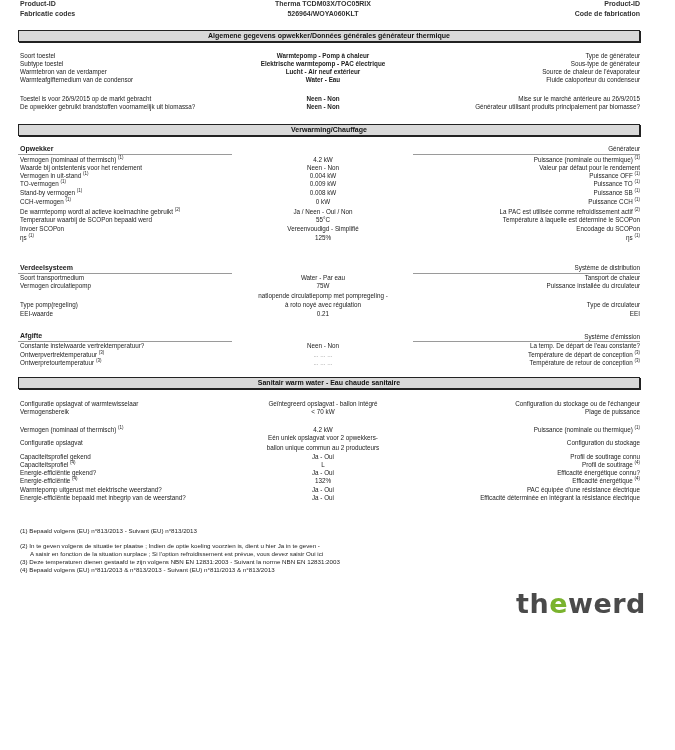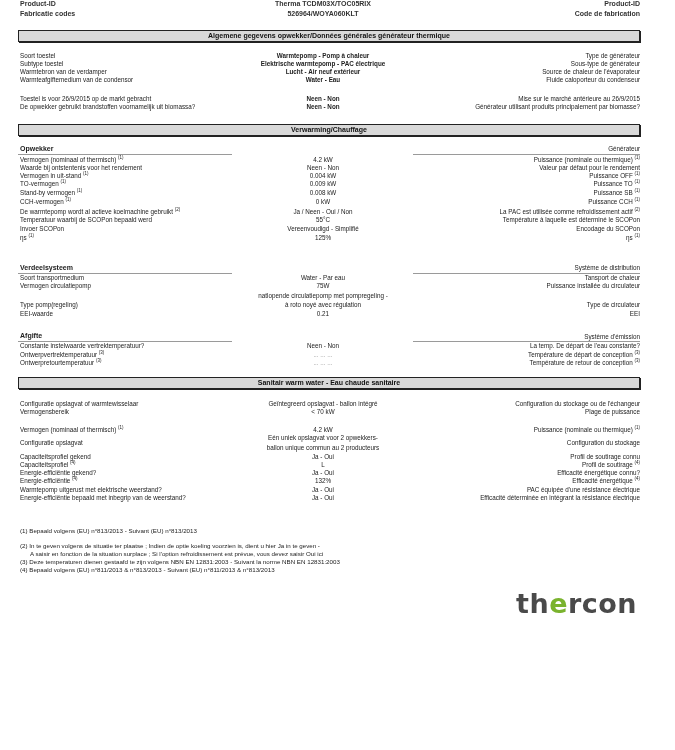--- a/index.html
+++ b/index.html
@@ -196,13 +196,13 @@
 <div class="t l" style="top:494px;"><span>Energie-efficiëntie bepaald met inbegrip van de weerstand?</span></div>
 <div class="t c" style="top:494px;">Ja - Oui</div>
 <div class="t r" style="top:494px;"><span>Efficacité  déterminée en intégrant la résistance électrique</span></div>
 
 <div class="fn" style="top:527px;">(1)  Bepaald volgens (EU) n°813/2013 - Suivant (EU) n°813/2013</div>
 <div class="fn" style="top:542px;">(2) In te geven volgens de situatie ter plaatse ; Indien de optie koeling voorzien is,  dient u hier Ja in te geven -</div>
 <div class="fn" style="top:550px; left:30px;">A saisir en fonction de la situation surplace ; Si l'option refroidissement est prévue, vous devez saisir Oui ici</div>
 <div class="fn" style="top:558px;">(3) Deze temperaturen dienen gestaafd te zijn volgens NBN EN 12831:2003 - Suivant la norme NBN EN 12831:2003</div>
 <div class="fn" style="top:566px;">(4) Bepaald volgens (EU) n°811/2013 &amp; n°813/2013 - Suivant (EU) n°811/2013 &amp; n°813/2013</div>
 
-<div class="logo"><span>th</span><span class="e">e</span><span>rcon</span></div>
+<div class="logo"><span>th</span><span class="e">e</span><span>werd</span></div>
 
 </body></html>

